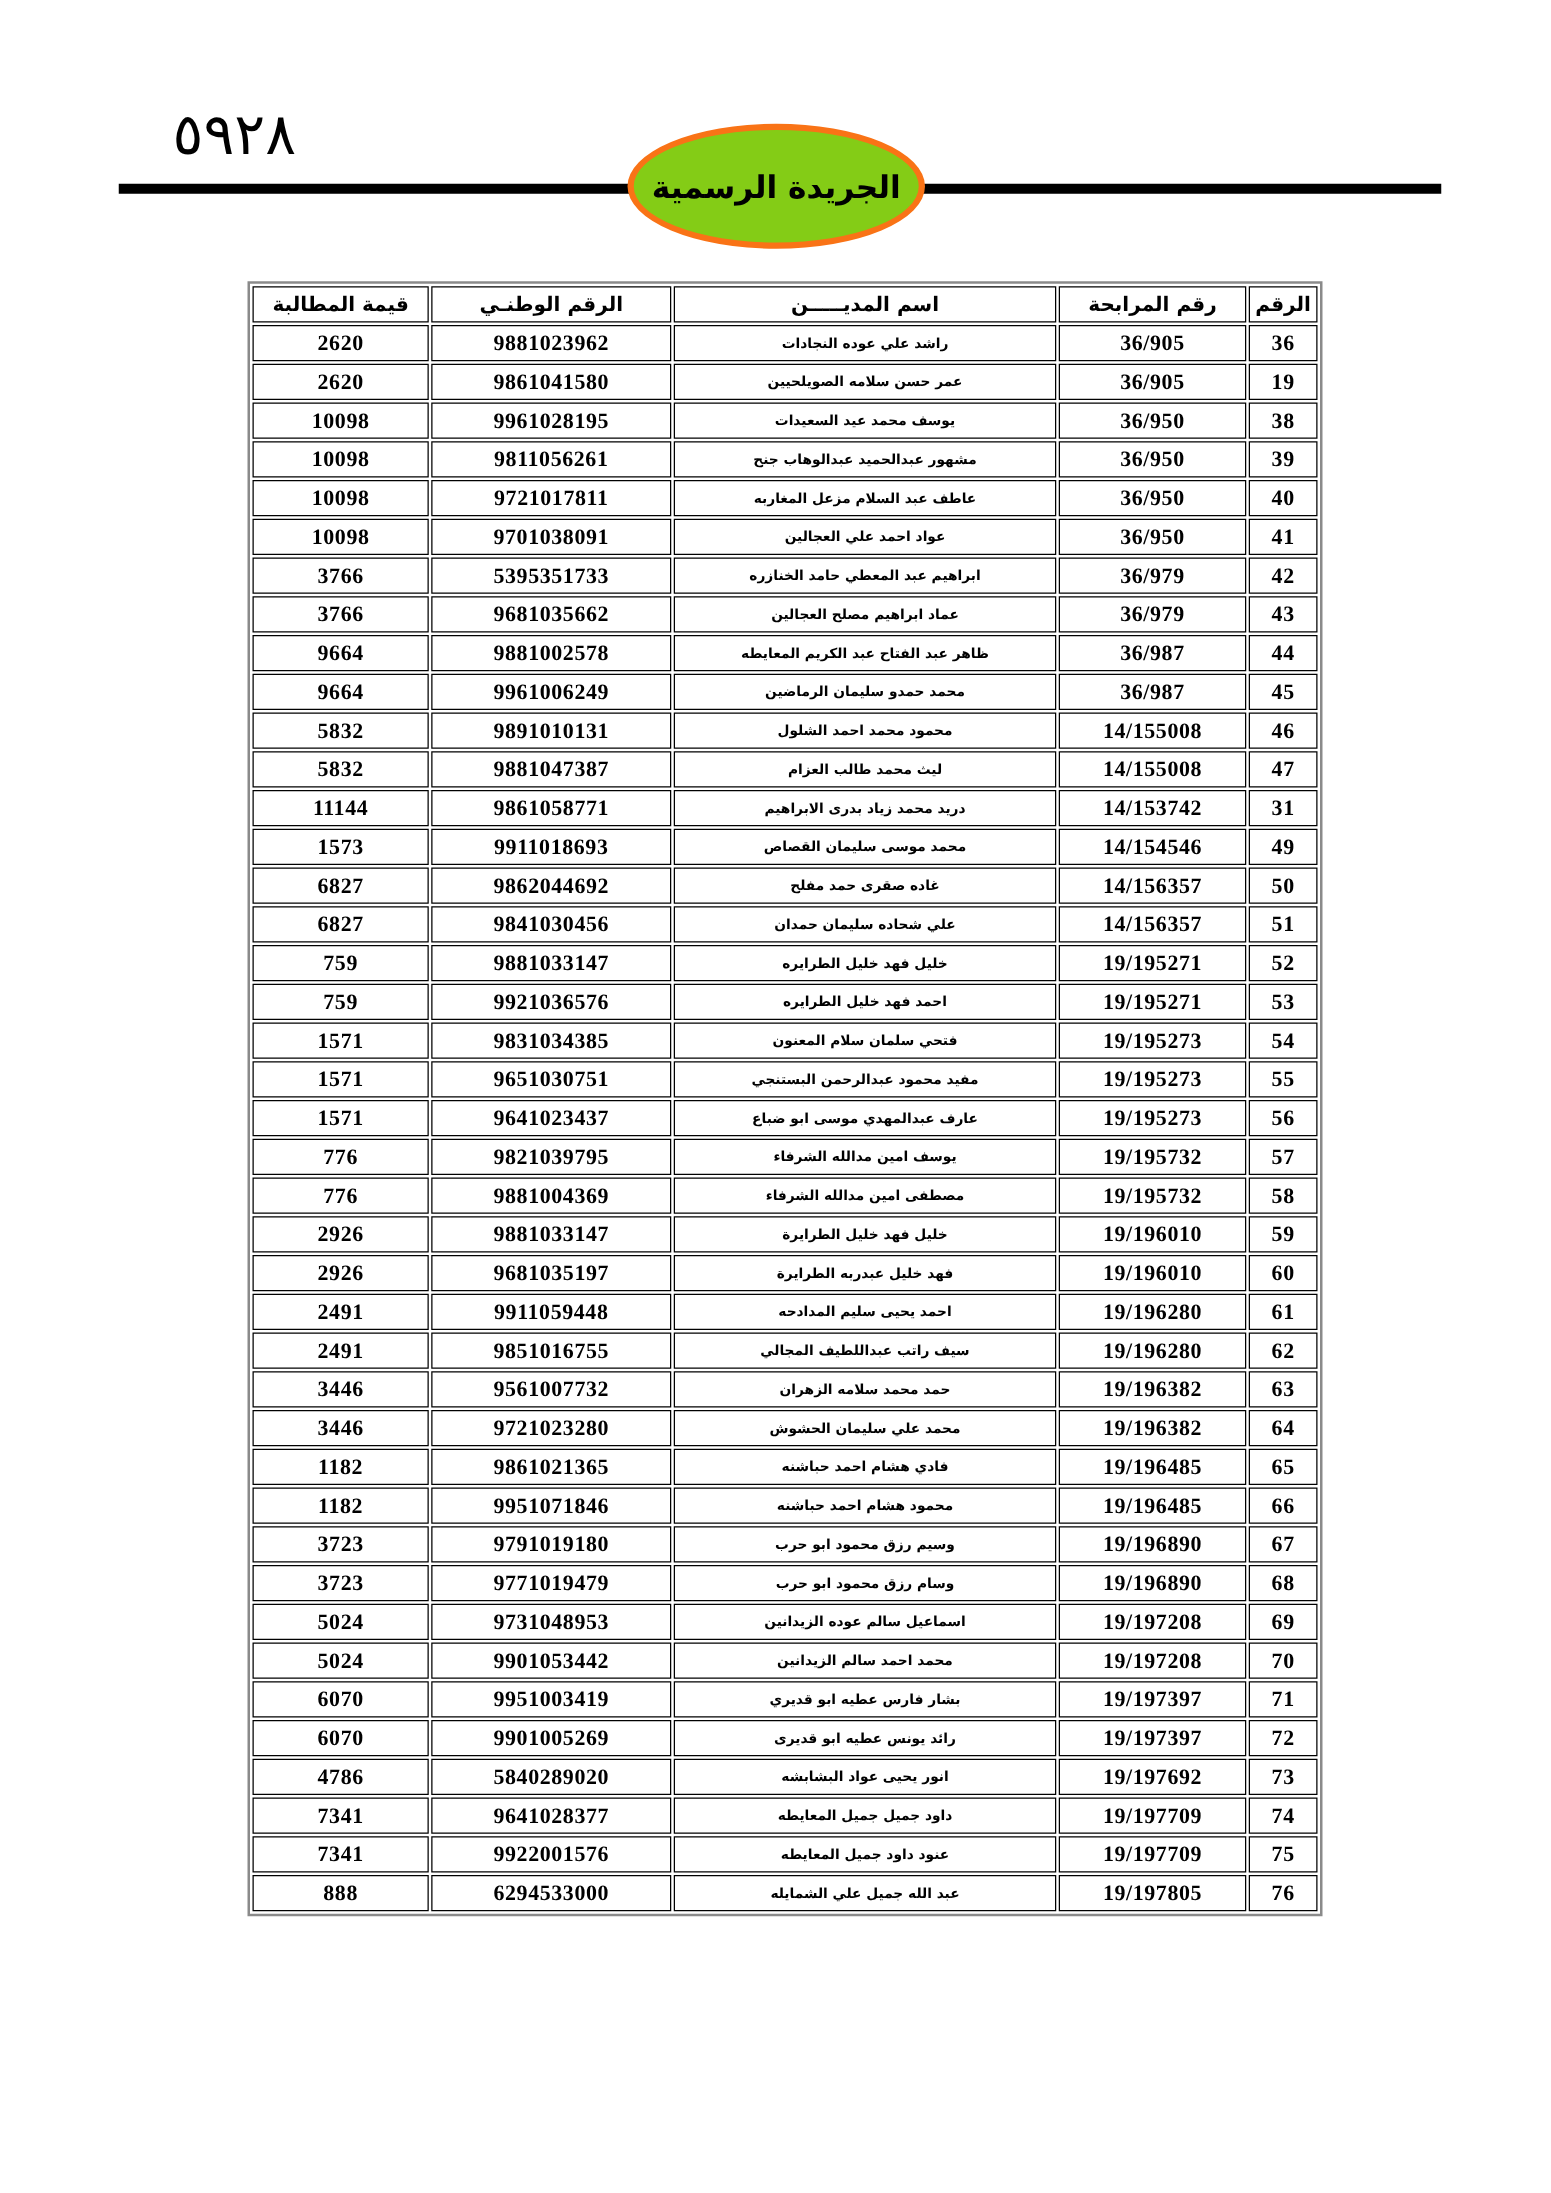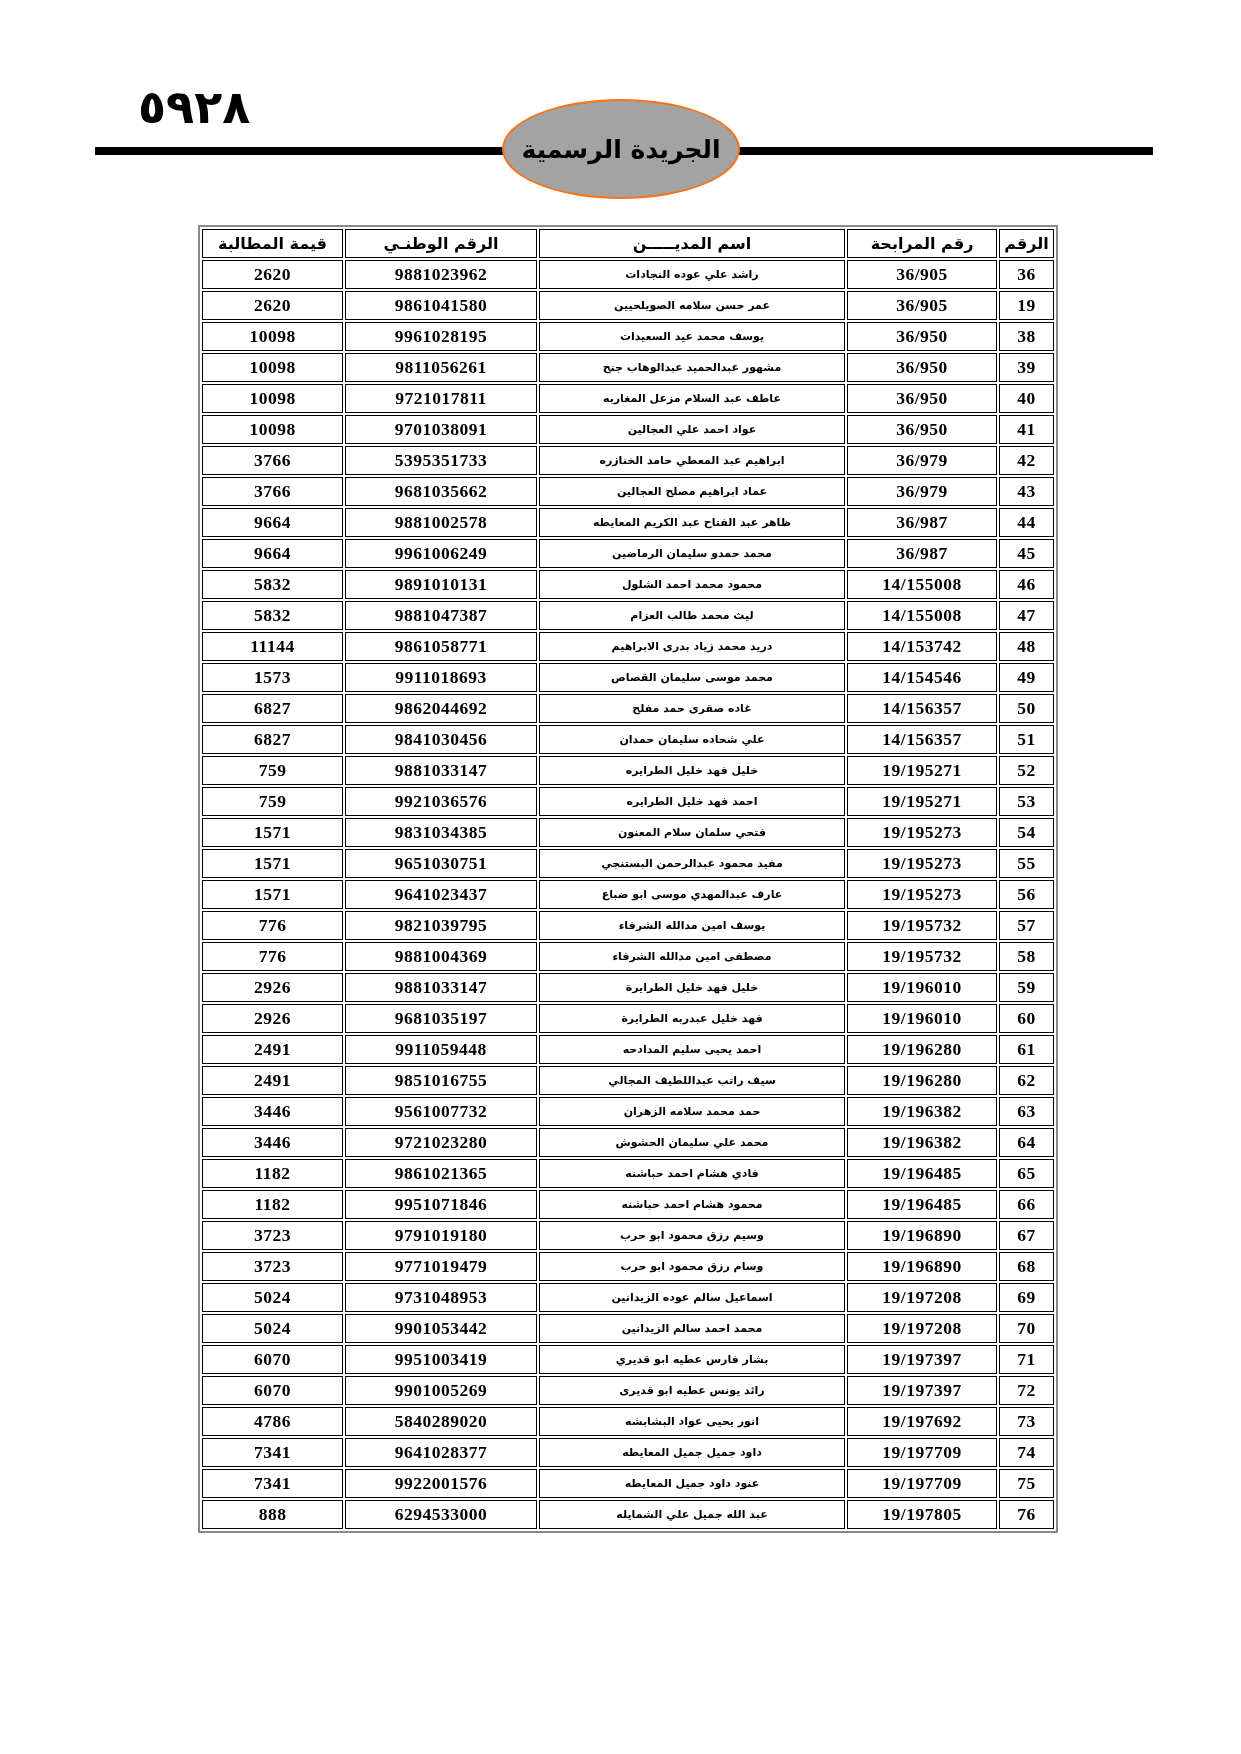--- a/index.html
+++ b/index.html
@@ -9,33 +9,33 @@
     margin:0 auto;
     background:#ffffff;
     overflow:hidden;
     font-family:"DejaVu Sans", sans-serif;
     color:#000;
   }
   
   .page-number{
     position:absolute;left:138px;top:84px;
     font-family:"DejaVu Sans", sans-serif;
-    font-weight:bold;font-size:46px;line-height:1;
+    font-weight:normal;font-size:46px;line-height:1;
     letter-spacing:2px;
     direction:rtl;
   }
   .header-rule{
     position:absolute;left:95px;top:147px;
     width:1058px;height:8px;background:#000;
   }
   .banner{
     position:absolute;left:502px;top:99px;
     width:238px;height:100px;
     box-sizing:border-box;
-    background:#a3a3a3;border:2px solid #f97316;border-radius:50%;
+    background:#84cc16;border:5px solid #f97316;border-radius:50%;
     display:flex;align-items:center;justify-content:center;
     z-index:2;
     text-align:center;
   }
   .banner-title{
     font-family:"DejaVu Sans", sans-serif;
     font-weight:bold;font-size:25px;
     white-space:nowrap;
   }
   
@@ -181,21 +181,21 @@
           <td class="c-digits">5832</td>
         </tr>
         <tr>
           <td class="c-digits">47</td>
           <td class="c-digits">14/155008</td>
           <td class="c-name">ليث محمد طالب العزام</td>
           <td class="c-digits">9881047387</td>
           <td class="c-digits">5832</td>
         </tr>
         <tr>
-          <td class="c-digits">48</td>
+          <td class="c-digits">31</td>
           <td class="c-digits">14/153742</td>
           <td class="c-name">دريد محمد زياد بدرى الابراهيم</td>
           <td class="c-digits">9861058771</td>
           <td class="c-digits">11144</td>
         </tr>
         <tr>
           <td class="c-digits">49</td>
           <td class="c-digits">14/154546</td>
           <td class="c-name">محمد موسى سليمان القصاص</td>
           <td class="c-digits">9911018693</td>

